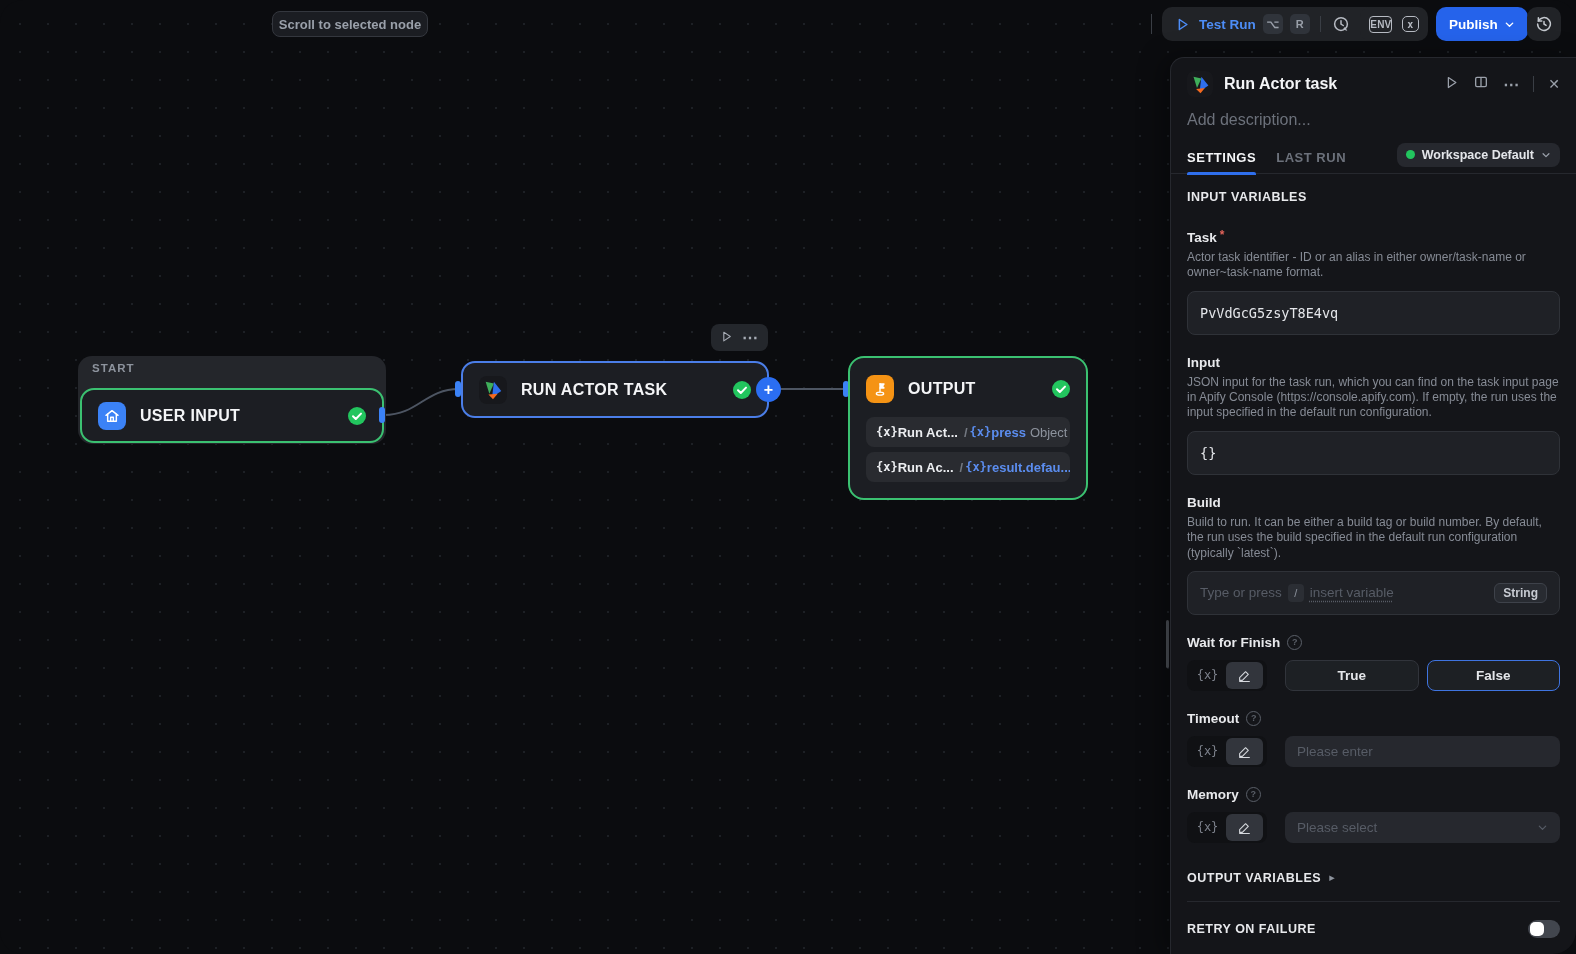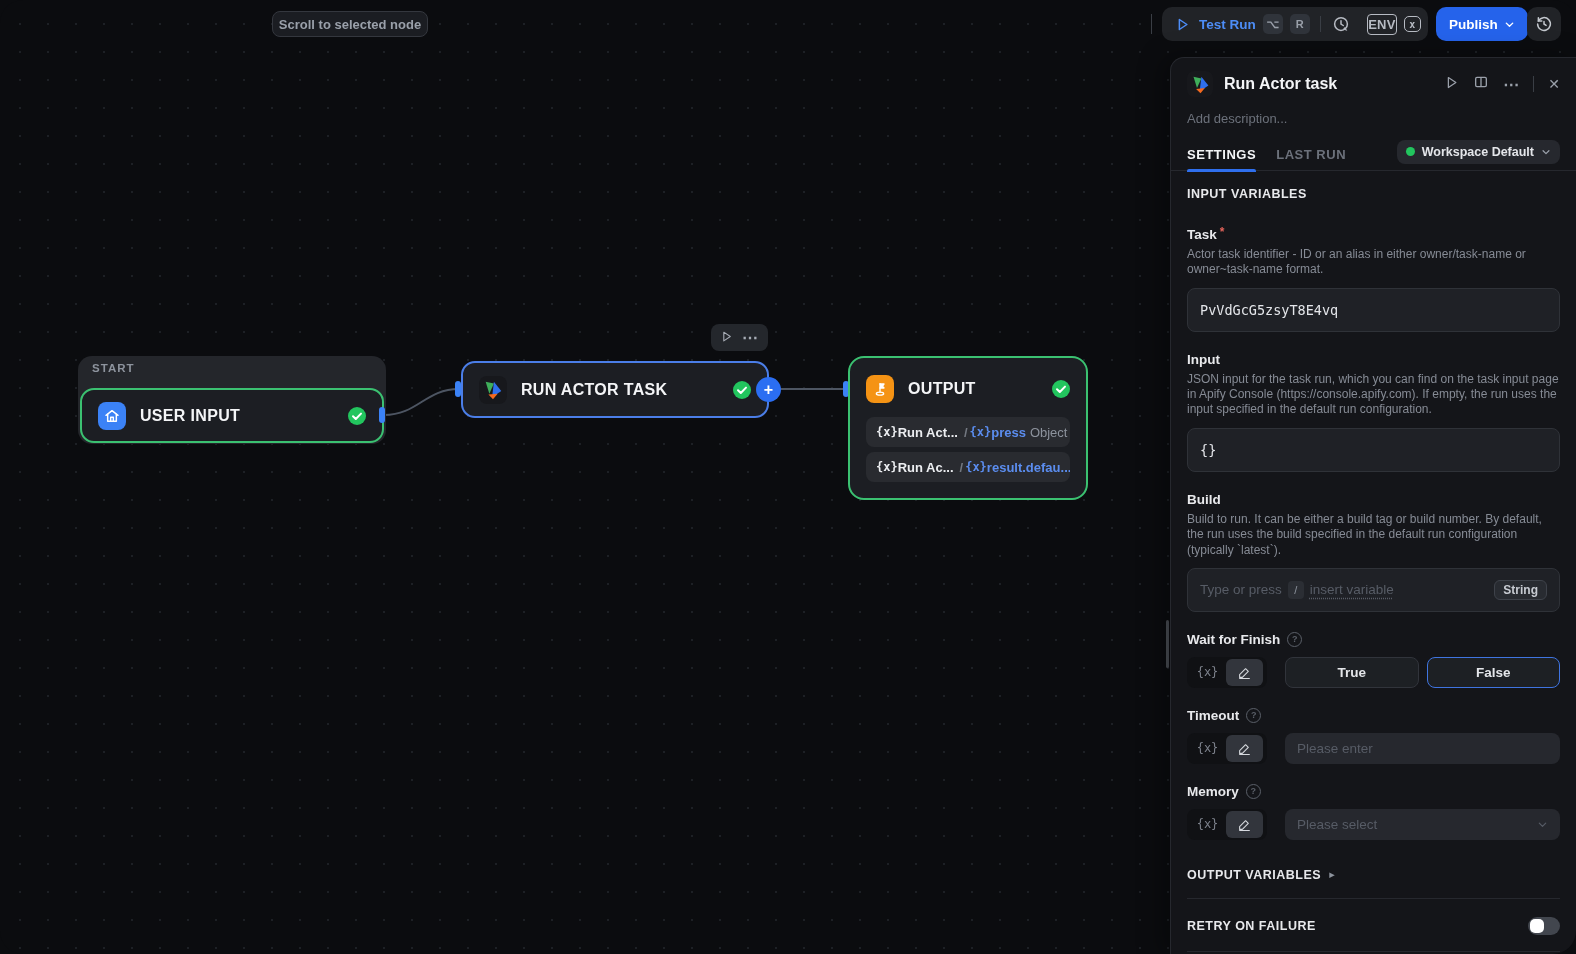--- a/index.html
+++ b/index.html
@@ -20,21 +20,21 @@
   .tb-sep { position:absolute; left:1151px; top:14px; width:1px; height:20px; background:#3a3e45; }
   .tb-group { position:absolute; top:7px; height:34px; background:#212327; border-radius:10px;
     display:flex; align-items:center; }
   .g-run { left:1162px; padding:0 10px; gap:7px; }
   .g-env { left:1360px; width:68px; justify-content:space-evenly; }
   .testrun-label { color:#4d8df7; font-size:13.5px; font-weight:700; }
   .kbd { width:20px; height:20px; border-radius:5px; background:#30343b; color:#9aa0aa;
     font-size:11px; font-weight:700; display:flex; align-items:center; justify-content:center; }
   .mini-sep { width:1px; height:16px; background:#3a3e45; margin:0 3px; }
   .tb-icon { width:20px; height:20px; display:flex; align-items:center; justify-content:center; color:#b7bbc3; }
-  .env-chip { border:1.6px solid #b7bbc3; border-radius:4px; color:#b7bbc3; font-size:13px;
+  .env-chip { border:1.6px solid #b7bbc3; border-radius:4px; color:#b7bbc3; font-size:10px;
     font-weight:800; padding:2px 0; letter-spacing:.02em; }
   .x-chip { border:1.6px solid #b7bbc3; border-radius:5px; color:#b7bbc3; width:17px; height:16px;
     font-size:10px; font-weight:700; display:flex; align-items:center; justify-content:center;
     font-family:"DejaVu Sans Mono", monospace; }
   .publish-btn { position:absolute; left:1436px; top:7px; height:34px; padding:0 13px;
     background:#2563eb; border-radius:10px; display:flex; align-items:center; gap:6px;
     color:#ffffff; font-size:13.5px; font-weight:700; }
   .history-btn { position:absolute; left:1527px; top:7px; width:34px; height:34px;
     background:#212327; border-radius:10px; display:flex; align-items:center; justify-content:center;
     color:#c3c7cd; }
@@ -82,21 +82,21 @@
     border-top-left-radius:14px; box-shadow:-8px 0 24px rgba(0,0,0,.35); overflow:hidden; }
   .resize-handle { position:absolute; left:1166px; top:620px; width:3px; height:48px;
     border-radius:2px; background:#4b4f56; }
   .p-pad { padding:0 16px; }
   .p-head { display:flex; align-items:center; margin:13px 16px 0 16px; }
   .p-logo { width:26px; height:26px; border-radius:7px; background:#17181c; display:flex;
     align-items:center; justify-content:center; flex:none; }
   .p-title { color:#f4f5f7; font-size:16px; font-weight:800; margin-left:11px; }
   .p-actions { margin-left:auto; display:flex; align-items:center; gap:14px; color:#9aa0aa; }
   .p-actions .sep { width:1px; height:16px; background:#3a3e45; }
-  .p-desc { color:#6c717b; font-size:13px; margin:14px 16px 0 16px; }
+  .p-desc { color:#6c717b; font-size:16px; margin:14px 16px 0 16px; }
   .tabs-row { display:flex; align-items:center; margin-top:13px; padding:0 16px;
     border-bottom:1px solid #26282e; height:32px; }
   .tab { font-size:13px; font-weight:800; letter-spacing:.04em; position:relative;
     height:32px; display:flex; align-items:center; }
   .tab.active { color:#f4f5f7; }
   .tab.active::after { content:""; position:absolute; left:0; right:0; bottom:-1px; height:3px;
     background:#2f6fed; border-radius:2px 2px 0 0; }
   .tab.inactive { color:#6c717b; margin-left:20px; }
   .ws-pill { margin-left:auto; background:#26282e; border-radius:8px; height:24px;
     display:flex; align-items:center; gap:7px; padding:0 9px; color:#e4e6ea;

